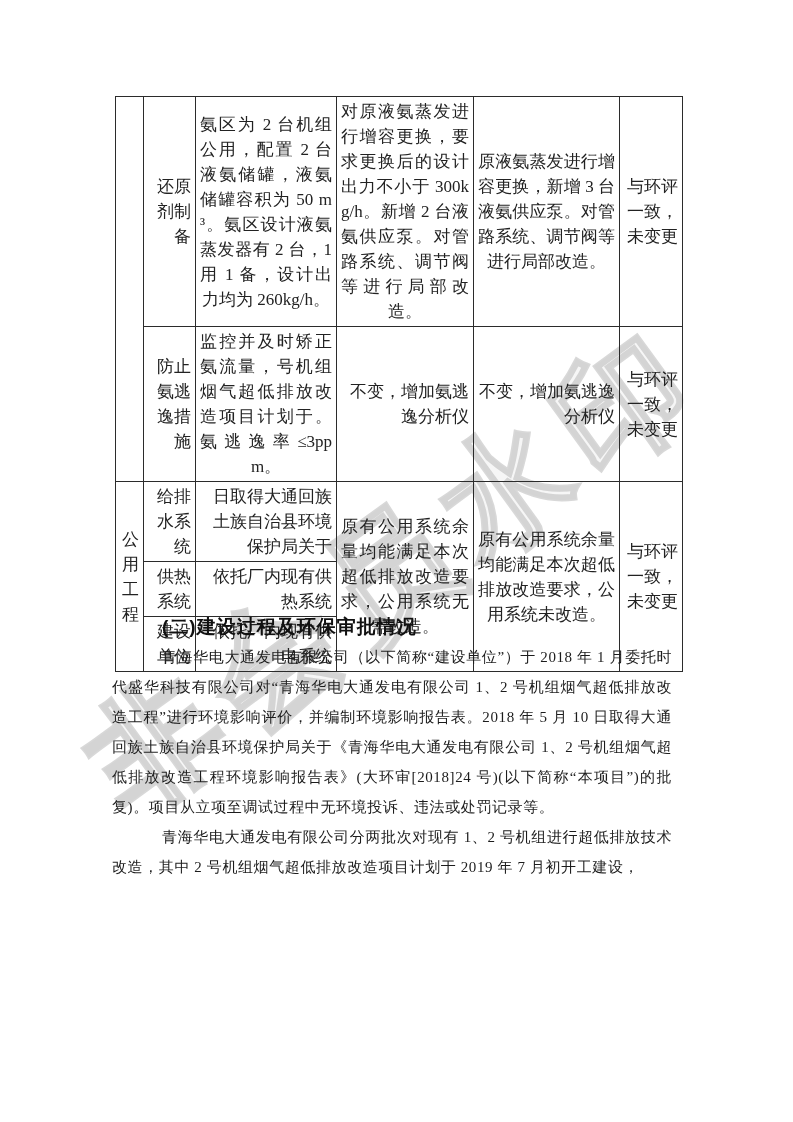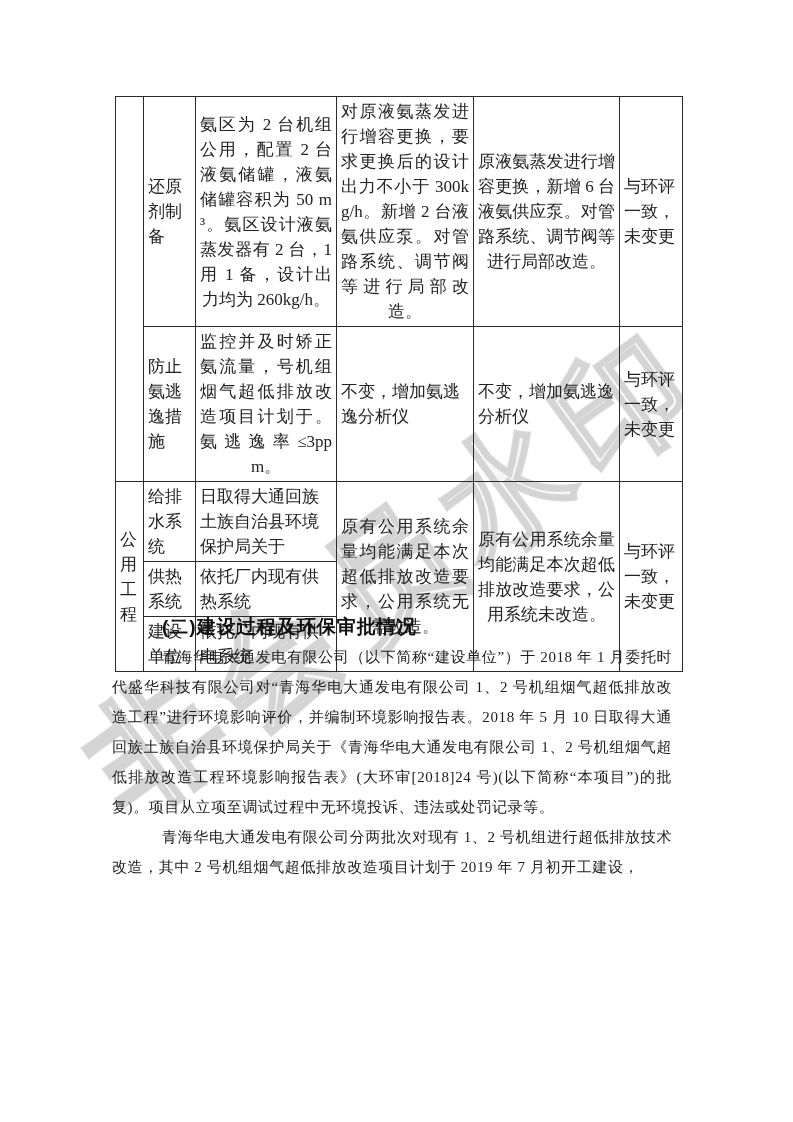--- a/index.html
+++ b/index.html
@@ -38,21 +38,21 @@
     width:567px;
     border-collapse:collapse;
     table-layout:fixed;
     z-index:2;
     font-size:17px;
     line-height:25px;
     color:#222;
   }
   .cmp-table td{
     border:1.5px solid #2b2b2b;
-    text-align:left;
+    text-align:right;
     vertical-align:middle;
     padding:2px 4px;
     overflow:hidden;
     word-break:break-all;
   }
   .cmp-table td.long{
     text-align:justify;
     text-align-last:center;
   }
   col.c-cat{width:28px;}
@@ -108,21 +108,21 @@
         <col class="c-req">
         <col class="c-act">
         <col class="c-concl">
     </colgroup>
     <tbody>
       <tr class="row-1">
         <td rowspan="2"></td>
         <td>还原剂制备</td>
         <td class="long">氨区为 2 台机组公用，配置 2 台液氨储罐，液氨储罐容积为 50 m³。氨区设计液氨蒸发器有 2 台，1 用 1 备，设计出力均为 260kg/h。</td>
         <td class="long">对原液氨蒸发进行增容更换，要求更换后的设计出力不小于 300kg/h。新增 2 台液氨供应泵。对管路系统、调节阀等进行局部改造。</td>
-        <td class="long">原液氨蒸发进行增容更换，新增 6 台液氨供应泵。对管路系统、调节阀等进行局部改造。</td>
+        <td class="long">原液氨蒸发进行增容更换，新增 3 台液氨供应泵。对管路系统、调节阀等进行局部改造。</td>
         <td>与环评一致，未变更</td>
       </tr>
       <tr class="row-2">
         <td>防止氨逃逸措施</td>
         <td class="long">监控并及时矫正氨流量，号机组烟气超低排放改造项目计划于。氨逃逸率≤3ppm。</td>
         <td>不变，增加氨逃逸分析仪</td>
         <td>不变，增加氨逃逸分析仪</td>
         <td>与环评一致，未变更</td>
       </tr>
       <tr class="row-3">

